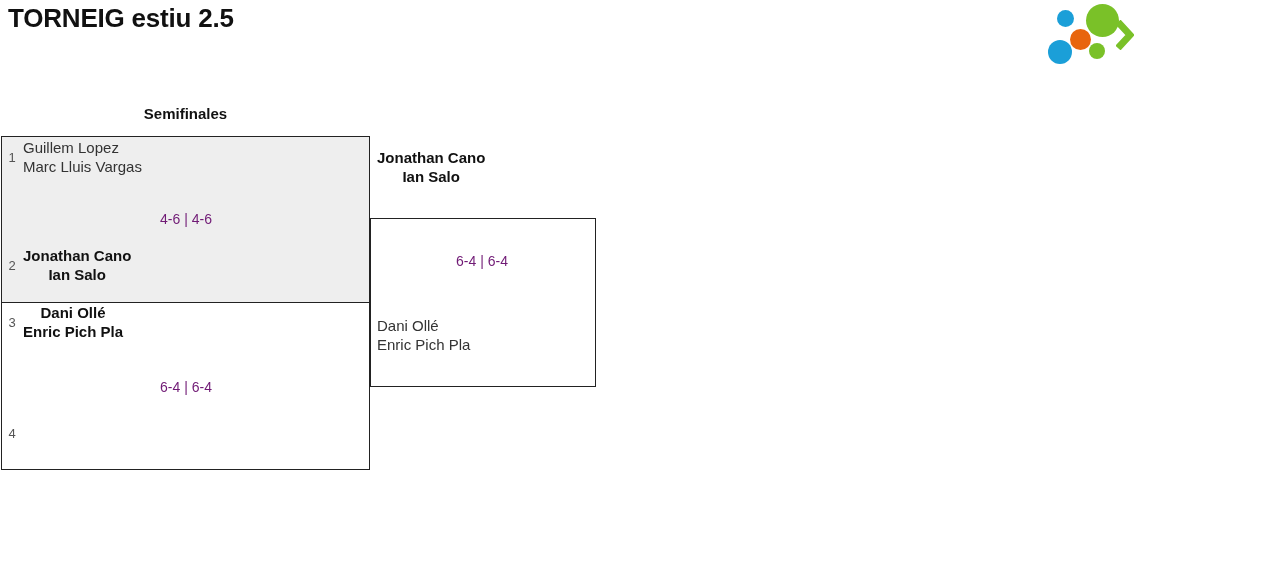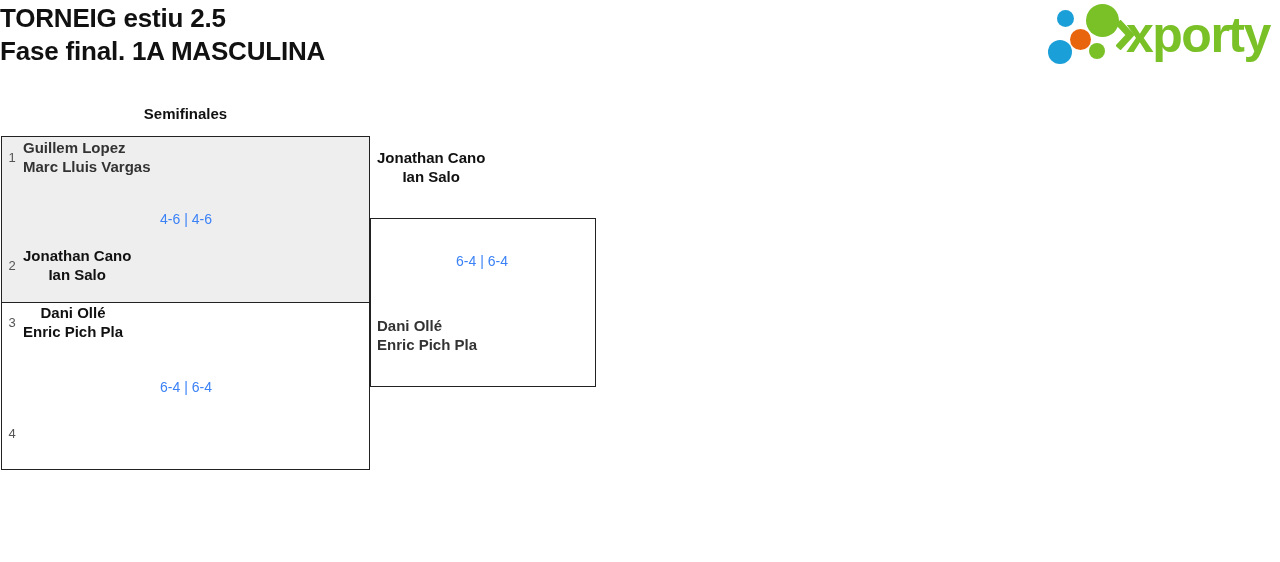--- a/index.html
+++ b/index.html
@@ -27,21 +27,21 @@
     position: absolute;
     left: 0;
     top: 2px;
     font-size: 26px;
     font-weight: bold;
     line-height: 33px;
     letter-spacing: -0.2px;
     color: #111111;
     white-space: nowrap;
   }
-  #title-line1, #title-line2 { display: block; }
+  #title-line1, #title-line2 { display: block; margin-left: 8px; }
 
   
   #logo {
     position: absolute;
     left: 1048px;
     top: 2px;
     width: 226px;
     height: 62px;
   }
   #logo-dots {
@@ -118,34 +118,34 @@
     color: #555555;
     text-align: center;
     line-height: 19px;
     padding-top: 10px;
     font-weight: normal;
   }
   .names {
     font-size: 15px;
     line-height: 19px;
     color: #333333;
-    font-weight: bold;
+    font-weight: normal;
     white-space: nowrap;
   }
   .names.winner {
     color: #111111;
     font-weight: bold;
     text-align: center;
   }
   .name-line { display: block; }
 
   .score {
     position: absolute;
     font-size: 14px;
-    color: #3b82f6;
+    color: #701a75;
     text-align: center;
     line-height: 18px;
     white-space: nowrap;
   }
 
   
   #sf1-top    { left: 1px;  top: 131px; }
   #sf1-score  { left: 101px; top: 203px; width: 170px; }
   #sf1-bottom { left: 1px;  top: 239px; }
 
@@ -160,35 +160,33 @@
   #final-bottom { left: 370px; top: 309px; }
   #final-top .names, #final-bottom .names { padding-left: 7px; }
 </style>
 </head>
 <body>
 
 <div id="header">
 
   <div id="title-block">
     <span id="title-line1">TORNEIG estiu 2.5</span>
-    <span id="title-line2">Fase final. 1A MASCULINA</span>
   </div>
 
   <div id="logo">
     <div id="logo-dots">
       <span class="dot dot-blue-sm"></span>
       <span class="dot dot-orange"></span>
       <span class="dot dot-blue-lg"></span>
       <span class="dot dot-green-lg"></span>
       <span class="dot dot-green-sm"></span>
       <svg id="logo-chevron" viewBox="0 0 18 30">
         <path d="M2 2 L14 15 L2 28" fill="none" stroke="#7ac128" stroke-width="7" stroke-linecap="butt" stroke-linejoin="miter"></path>
       </svg>
     </div>
-    <div id="logo-word">xporty</div>
   </div>
 
 </div>
 
 <div id="bracket">
 
   <div id="round-header-semis" class="round-header">Semifinales</div>
 
   <div id="match-sf1" class="match-box shaded"></div>
 

